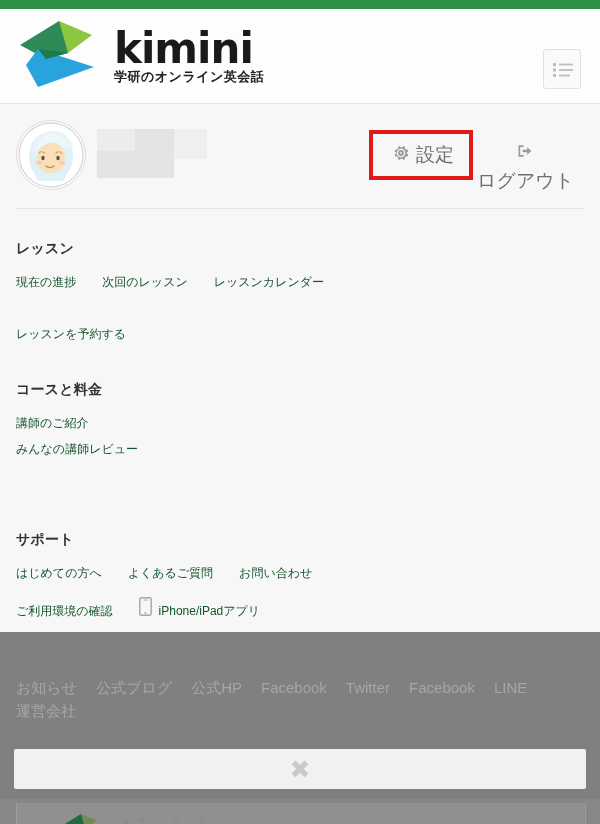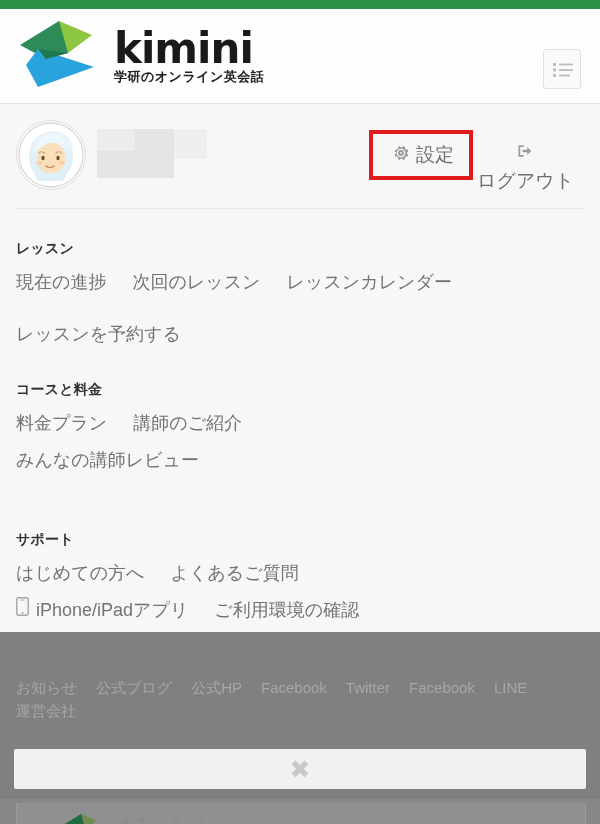--- a/index.html
+++ b/index.html
@@ -192,22 +192,22 @@
     letter-spacing: 0.2px;
   }
   .link-row {
     display: flex;
     flex-wrap: wrap;
     align-items: center;
     column-gap: 26px;
     row-gap: 11px;
   }
   .nav-link {
-    font-size: 18px;
-    color: #737373;
+    font-size: 12px;
+    color: #14532d;
     line-height: 26px;
     white-space: nowrap;
     display: inline-flex;
     align-items: center;
     gap: 7px;
   }
 
   
   .footer {
     position: absolute;
@@ -383,46 +383,46 @@
       <a class="nav-link">レッスンカレンダー</a>
     </div>
     <div class="link-row" style="margin-top:26px;">
       <a class="nav-link">レッスンを予約する</a>
     </div>
   </div>
 
   <div class="section" style="top:378px;">
     <div class="sec-title">コースと料金</div>
     <div class="link-row">
-      <a class="nav-link">料金プラン</a>
       <a class="nav-link">講師のご紹介</a>
     </div>
-    <div class="link-row" style="margin-top:11px;">
+    <div class="link-row" style="">
       <a class="nav-link">みんなの講師レビュー</a>
     </div>
   </div>
 
   <div class="section" style="top:528px;">
     <div class="sec-title">サポート</div>
     <div class="link-row">
       <a class="nav-link">はじめての方へ</a>
       <a class="nav-link">よくあるご質問</a>
+      <a class="nav-link">お問い合わせ</a>
     </div>
     <div class="link-row" style="margin-top:11px;">
+      <a class="nav-link">ご利用環境の確認</a>
       <a class="nav-link">
         <span>
           <svg width="13" height="19" viewBox="0 0 13 19">
             <rect x="0.8" y="0.8" width="11.4" height="17.4" rx="1.6" fill="none" stroke="#a5a5a5" stroke-width="1.4"></rect>
             <rect x="4.3" y="2.6" width="4.4" height="0.9" fill="#a5a5a5"></rect>
             <circle cx="6.5" cy="16" r="1" fill="#a5a5a5"></circle>
           </svg>
         </span>
         <span>iPhone/iPadアプリ</span>
       </a>
-      <a class="nav-link">ご利用環境の確認</a>
     </div>
   </div>
 
   <div class="footer">
     <div class="footer-row">
       <a class="footer-link">お知らせ</a>
       <a class="footer-link">公式ブログ</a>
       <a class="footer-link">公式HP</a>
       <a class="footer-link">Facebook</a>
       <a class="footer-link">Twitter</a>

